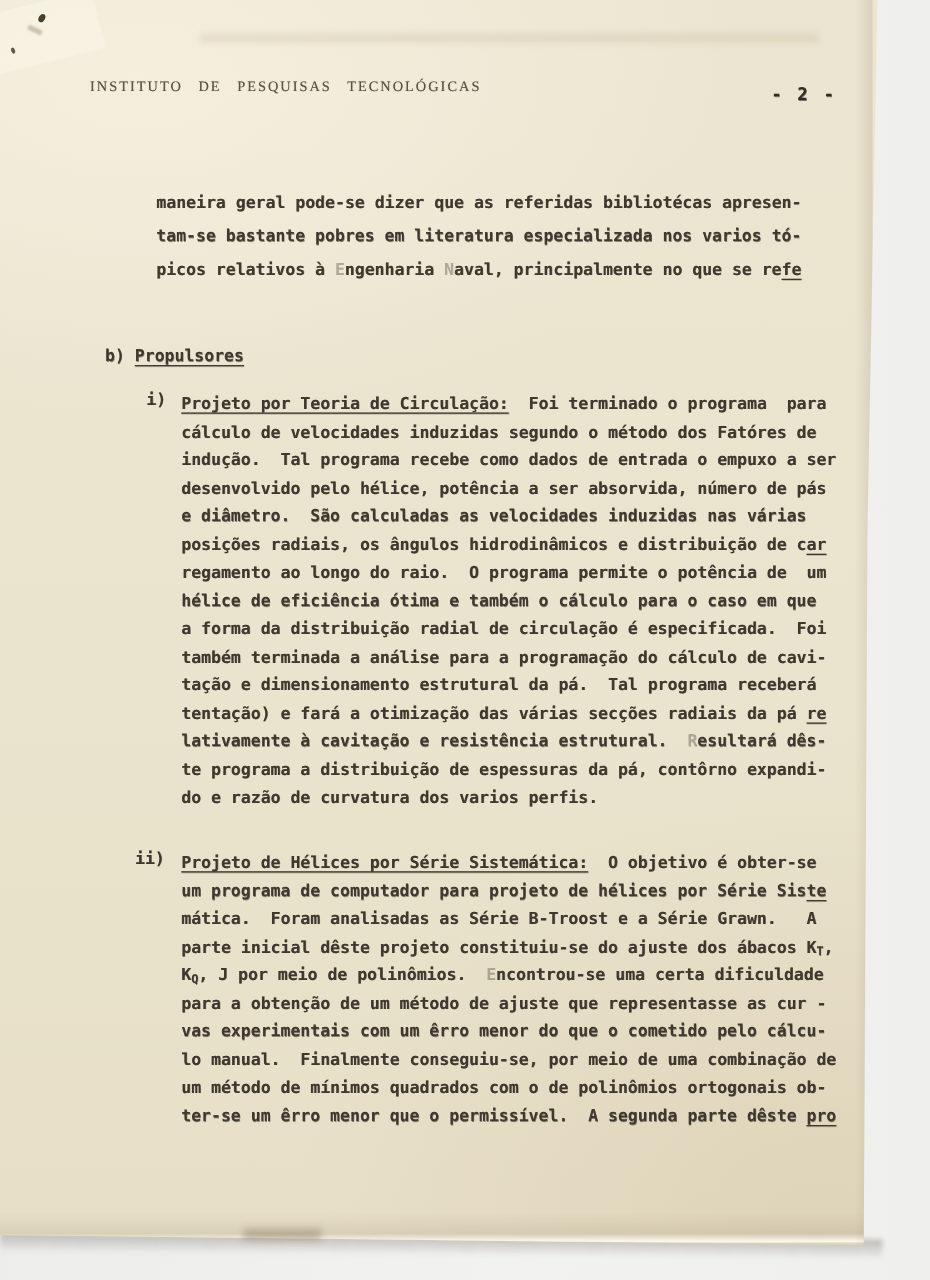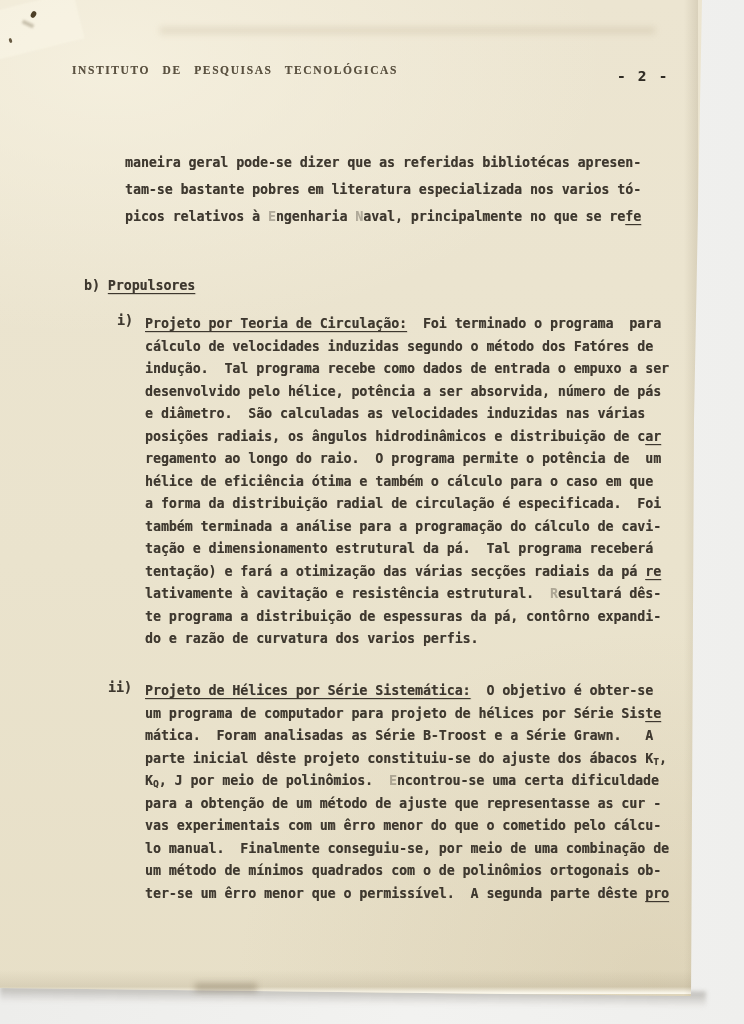--- a/index.html
+++ b/index.html
@@ -40,36 +40,36 @@
   .speck.s2{left:9px;top:38px;width:3px;height:5px;transform:rotate(-20deg);opacity:.85;}
   .smudge{position:absolute;left:22px;top:22px;width:12px;height:4px;z-index:4;
     background:rgba(99,82,52,0.3);filter:blur(1px);transform:rotate(25deg);}
   .streak{position:absolute;left:160px;top:27px;width:495px;height:7px;z-index:3;
     background:rgba(172,152,114,0.20);filter:blur(3px);}
   .edge-stain{position:absolute;left:195px;top:983px;width:62px;height:9px;z-index:3;
     background:rgba(118,103,76,0.35);filter:blur(3px);}
   
   .letterhead{
     position:absolute;left:72px;top:64px;z-index:5;white-space:nowrap;
-    font-family:"Liberation Serif","DejaVu Serif",serif;font-weight:700;
+    font-family:"Liberation Serif","DejaVu Serif",serif;font-weight:400;
     font-size:11.5px;letter-spacing:1.6px;word-spacing:8px;color:#5a5140;
     text-shadow:0 0 .6px rgba(90,81,64,.55);
   }
   .pagenum{
     position:absolute;left:617px;top:68px;z-index:5;white-space:pre;
     font-weight:700;font-size:14px;letter-spacing:2px;color:#2f2b24;
     text-shadow:.4px .4px .4px rgba(47,43,36,.6);
   }
   
   .tw{
     position:absolute;z-index:5;color:#3e382f;font-weight:700;font-size:13.2px;
     text-shadow:.35px .35px .35px rgba(62,56,47,.55);
   }
   .tw-line{white-space:pre;height:22.5px;line-height:22.5px;}
-  .intro .tw-line{height:27px;line-height:27px;}
+  .intro .tw-line{height:27px;line-height:27px;text-align:right;}
   .u{text-decoration:underline;text-decoration-thickness:1.4px;text-underline-offset:2.6px;margin-top:48px;}
   .l{opacity:.35;}
   .sb{font-size:.72em;vertical-align:-0.22em;}
   .intro{left:125px;top:149px;}
   .section-b{left:84px;top:278px;white-space:pre;text-align:right;}
   .item{left:145px;}
   .item .item-label{position:absolute;top:0;}
   .item-i{top:313px;}
   .item-i .item-label{left:-28px;}
   .item-ii{top:680px;}

